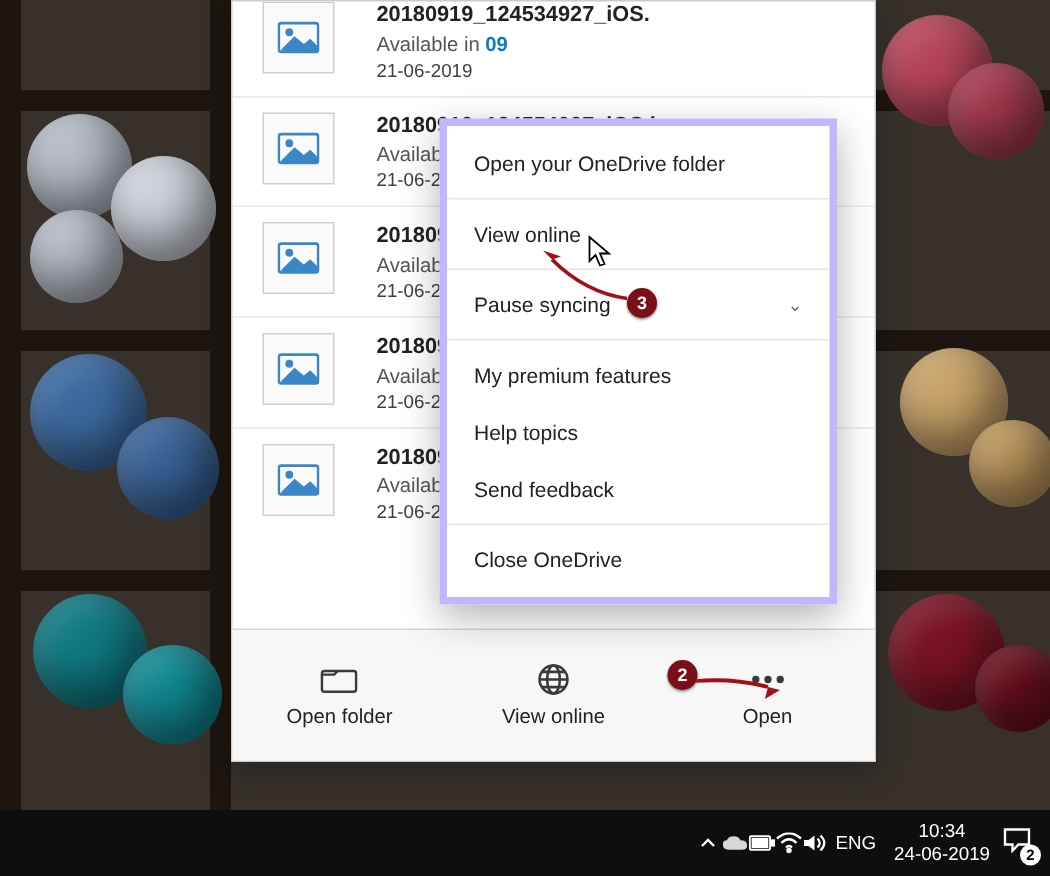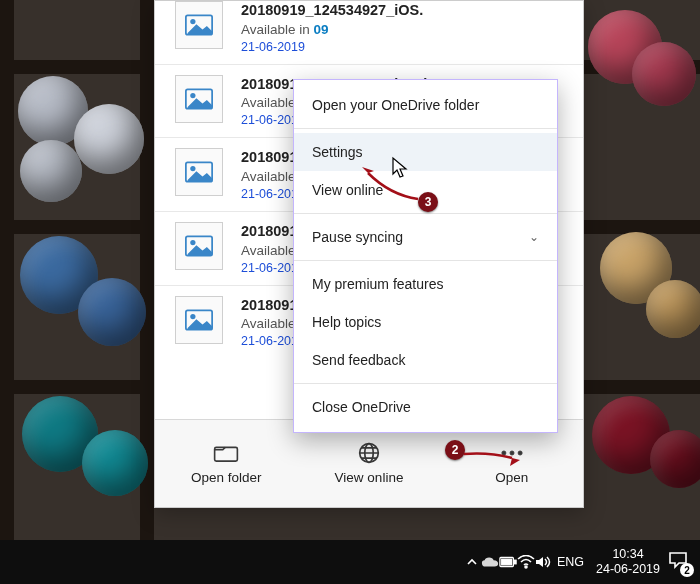--- a/index.html
+++ b/index.html
@@ -5,34 +5,34 @@
   * { box-sizing: border-box; margin: 0; padding: 0; }
   html, body { width: 700px; height: 584px; overflow: hidden; font-family: "Segoe UI", Arial, sans-serif; }
   .stage { position: relative; width: 700px; height: 584px; background: #222; }
   
   .wall { position: absolute; inset: 0; background:#37302b; }
   .shelf { position:absolute; background:#1c1510; }
   .ball { position:absolute; border-radius:50%; box-shadow: inset -10px -14px 28px rgba(0,0,0,.5), inset 8px 10px 18px rgba(255,255,255,.15); }
   
   .panel { position:absolute; left:154px; top:0; width:430px; height:508px; background:#fff; border:1px solid #ccc; box-shadow:0 6px 20px rgba(0,0,0,.25); }
   .file-list { position:absolute; left:0; top:0; right:0; bottom:88px; overflow:hidden; }
-  .file { display:flex; gap:18px; padding:10px 16px 8px 20px; }
+  .file { display:flex; gap:28px; padding:10px 16px 8px 20px; }
   .thumb { width:48px; height:48px; border:1px solid #cfcfcf; background:#fafafa; display:flex; align-items:center; justify-content:center; flex-shrink:0; }
   .thumb svg { width:28px; height:22px; }
   .meta { font-size:13.5px; color:#222; line-height:1.35; min-width:0; }
   .fname { font-weight:600; font-size:14.5px; white-space:nowrap; }
   .avail { color:#555; }
   .avail b { color:#0a7dc2; font-weight:600;text-align:right; }
-  .fdate { color:#1d4ed8; font-size:12.5px; }
+  .fdate { color:#404040; font-size:12.5px; }
   .sep { height:1px; background:#e8e8e8; margin:0 0 0 0; }
   .bottom-bar { position:absolute; left:0; right:0; bottom:0; height:88px; border-top:1px solid #d8d8d8; background:#f7f7f7; display:flex; }
   .bb-btn { flex:1; display:flex; flex-direction:column; align-items:center; justify-content:center; gap:6px; font-size:13.5px; color:#222; cursor:pointer; }
   .bb-btn svg { width:26px; height:22px; stroke:#3a3a3a; }
   
-  .menu { position:absolute; left:293px; top:79px; width:265px; background:#fff; border:1px solid #c4b5fd; box-shadow:0 8px 24px rgba(0,0,0,.3); padding:6px 0; }
+  .menu { position:absolute; left:293px; top:79px; width:265px; background:#fff; border:5px solid #c4b5fd; box-shadow:0 8px 24px rgba(0,0,0,.3); padding:6px 0; }
   .mi { padding:11px 18px; font-size:14px; color:#222; display:flex; justify-content:space-between; align-items:center; cursor:pointer; }
   .mi:hover, .mi.hover { background:#eef3f8; }
   .msep { height:1px; background:#e4e4e4; margin:4px 0; }
   .chev { font-size:12px; color:#666; }
   
   .badge { position:absolute; width:20px; height:20px; border-radius:50%; background:#7a0f17; color:#fff; font-size:12px; font-weight:700; display:flex; align-items:center; justify-content:center; box-shadow:0 1px 2px rgba(0,0,0,.5); }
   .arrow { position:absolute; pointer-events:none; }
   .cursor { position:absolute; pointer-events:none; }
   
   .taskbar { position:absolute; left:0; right:0; bottom:0; height:44px; background:#0e0e0e; color:#fff; display:flex; align-items:center; padding:0 10px; font-size:12.5px; }
@@ -175,23 +175,20 @@
         <span>Open</span>
       </div>
     </div>
   </div>
 
   <div class="menu">
     <div class="mi">
         <span>Open your OneDrive folder</span>
       </div>
     <div class="msep"></div>
-    <div class="mi hover">
-        <span>Settings</span>
-      </div>
     <div class="mi">
         <span>View online</span>
       </div>
     <div class="msep"></div>
     <div class="mi">
         <span>Pause syncing</span>
         <span class="chev">⌄</span>
       </div>
     <div class="msep"></div>
     <div class="mi">

